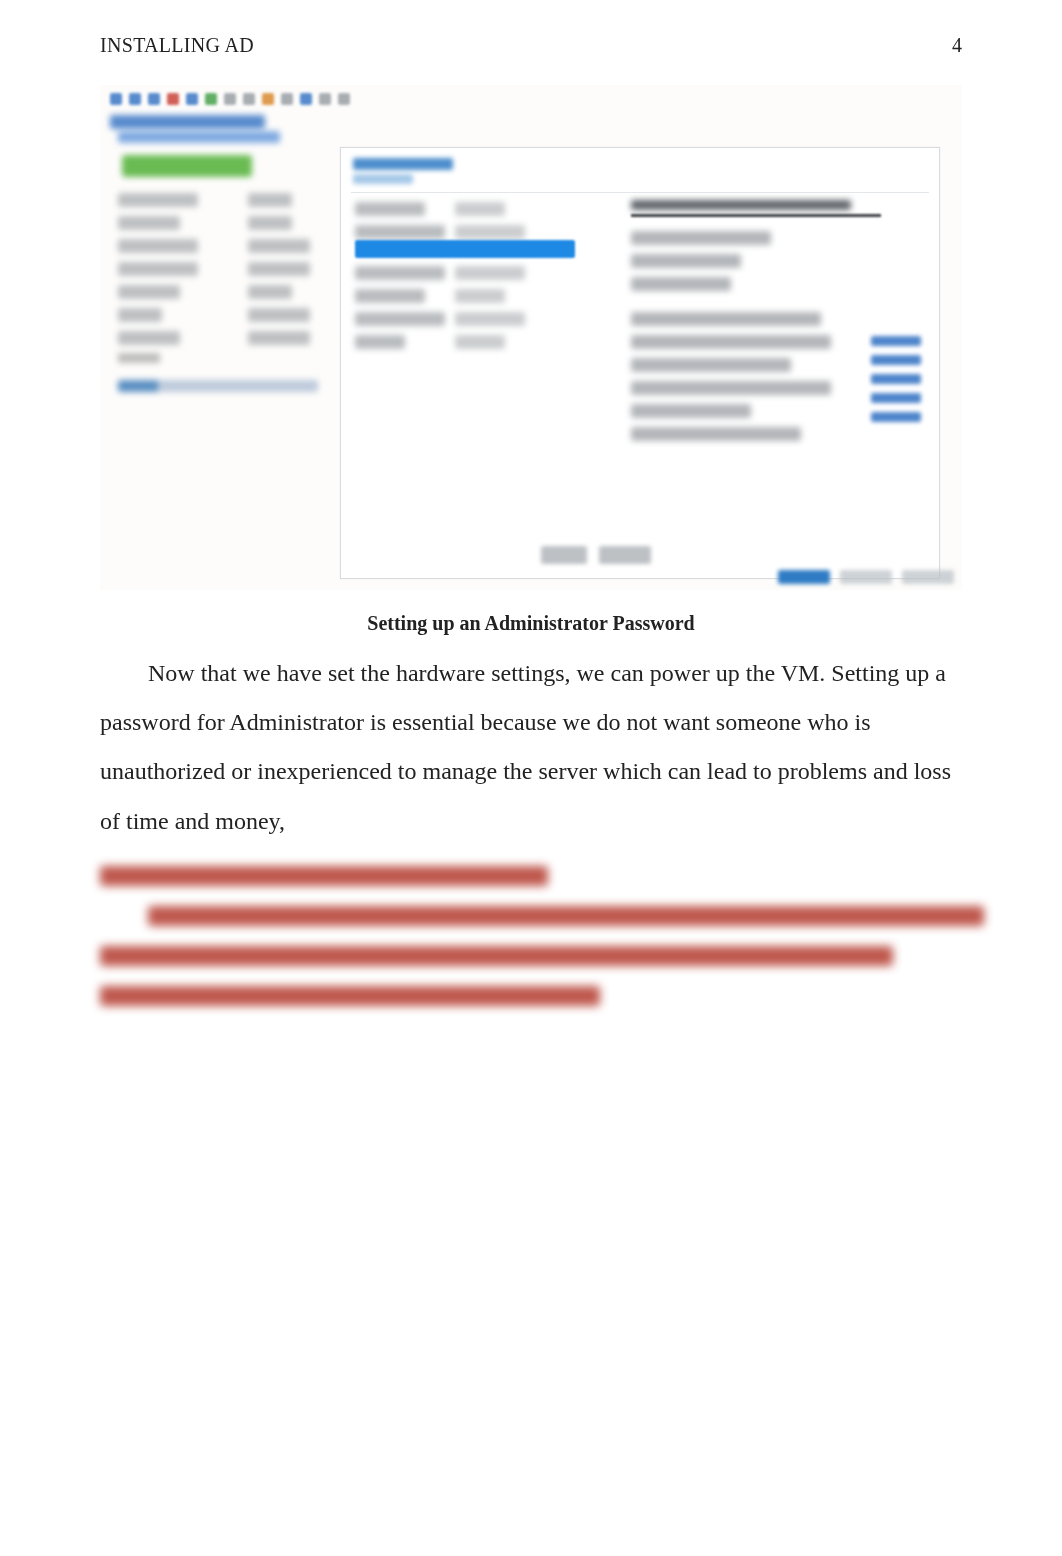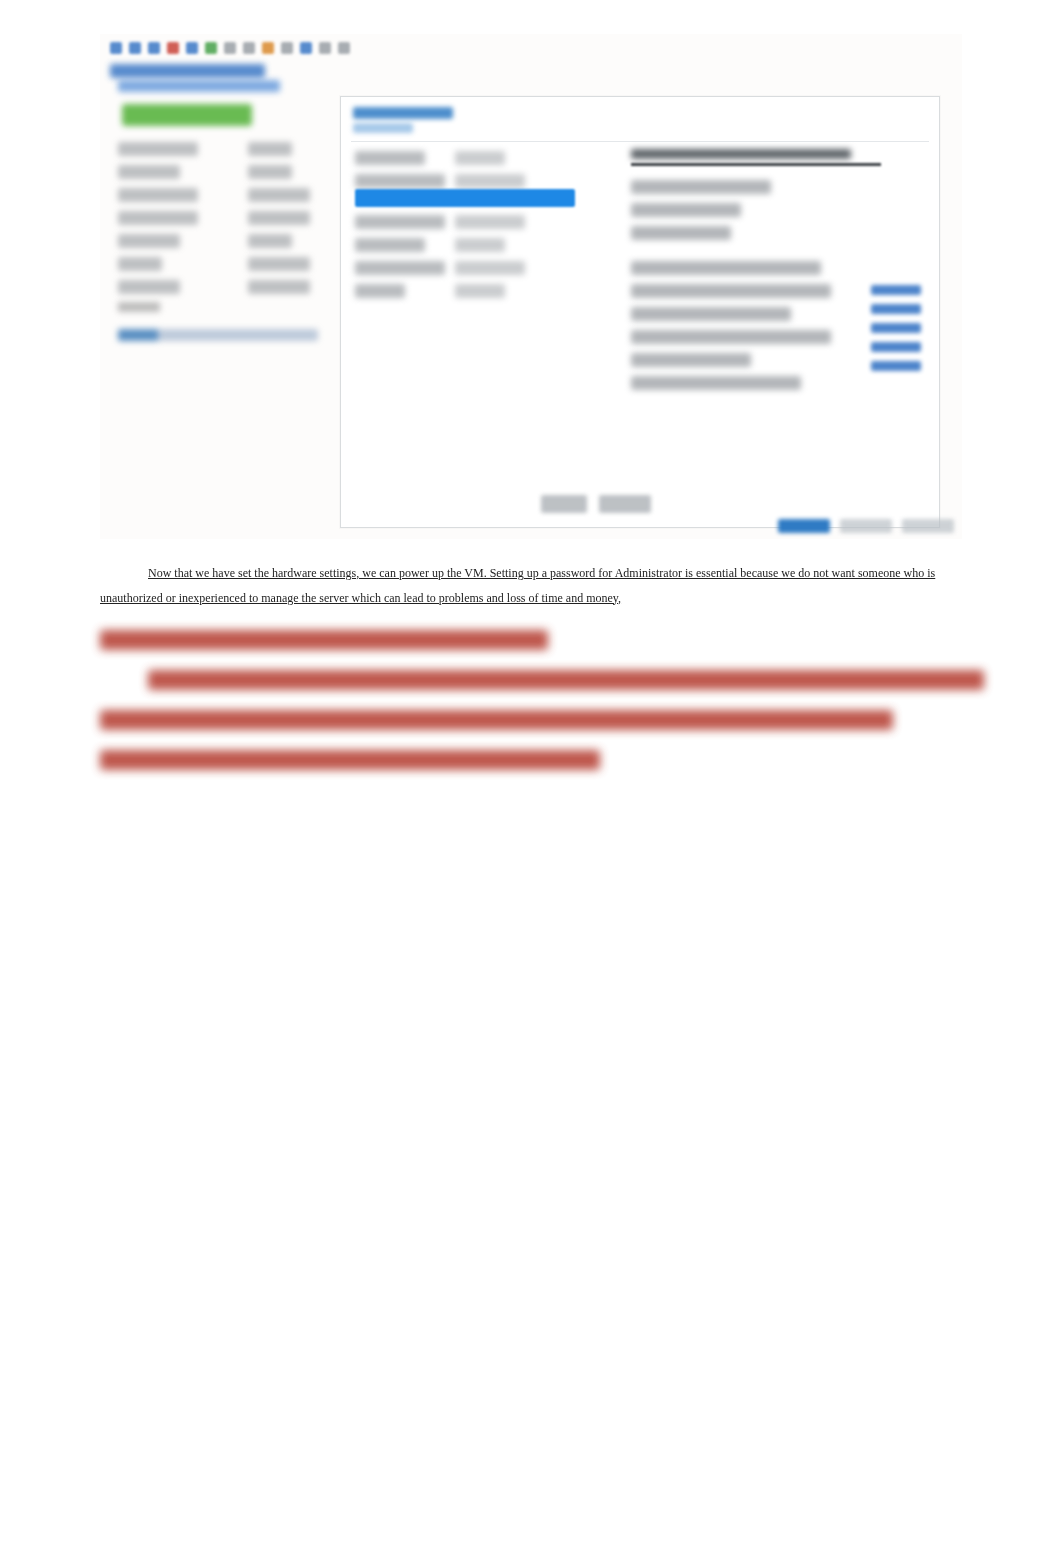--- a/index.html
+++ b/index.html
@@ -144,25 +144,24 @@
     .figure-caption .fig-label { font-style: italic; }
 
     .section-heading {
       text-align: center;
       font-weight: bold;
       font-size: 20px;
       margin: 8px 0 14px;
     }
 
     .para {
-      font-size: 12px;
+      font-size: 24px;
       line-height: 2.05;
       text-indent: 48px;
       margin-bottom: 0;
-      text-decoration: underline;
     }
 
     
     .redact-block { margin-top: 6px; }
     .redact-line {
       height: 20px;
       border-radius: 3px;
       margin: 20px 0;
       background: #b33a2d;
       filter: blur(5px);
@@ -172,20 +171,24 @@
     .rl-b { width: 97%; margin-left: 48px; }
     .rl-c { width: 92%; margin-left: 0; }
     .rl-d { width: 58%; margin-left: 0; }
 
   </style>
 </head>
 <body>
 
 <div class="page">
 
+  <div class="header-row">
+    <span class="running-head">INSTALLING AD</span>
+    <span class="page-number">4</span>
+  </div>
 
   <div class="screenshot">
 
     <div class="ss-toolbar">
       <div class="sq c-blue"></div>
       <div class="sq c-blue"></div>
       <div class="sq c-blue"></div>
       <div class="sq c-red"></div>
       <div class="sq c-blue"></div>
       <div class="sq c-green"></div>
@@ -279,20 +282,21 @@
     </div>
 
     <div class="outer-btn-row">
       <div class="ob primary"></div>
       <div class="ob ghost"></div>
       <div class="ob ghost"></div>
     </div>
   </div>
 
 
+  <h2 class="section-heading">Setting up an Administrator Password</h2>
 
   <p class="para">Now that we have set the hardware settings, we can power up the VM.  Setting up a password for Administrator is essential because we do not want someone who is unauthorized or inexperienced to manage the server which can lead to problems and loss of time and money,</p>
 
   <div class="redact-block">
     <div class="redact-line rl-a"></div>
     <div class="redact-line rl-b"></div>
     <div class="redact-line rl-c"></div>
     <div class="redact-line rl-d"></div>
   </div>
 

